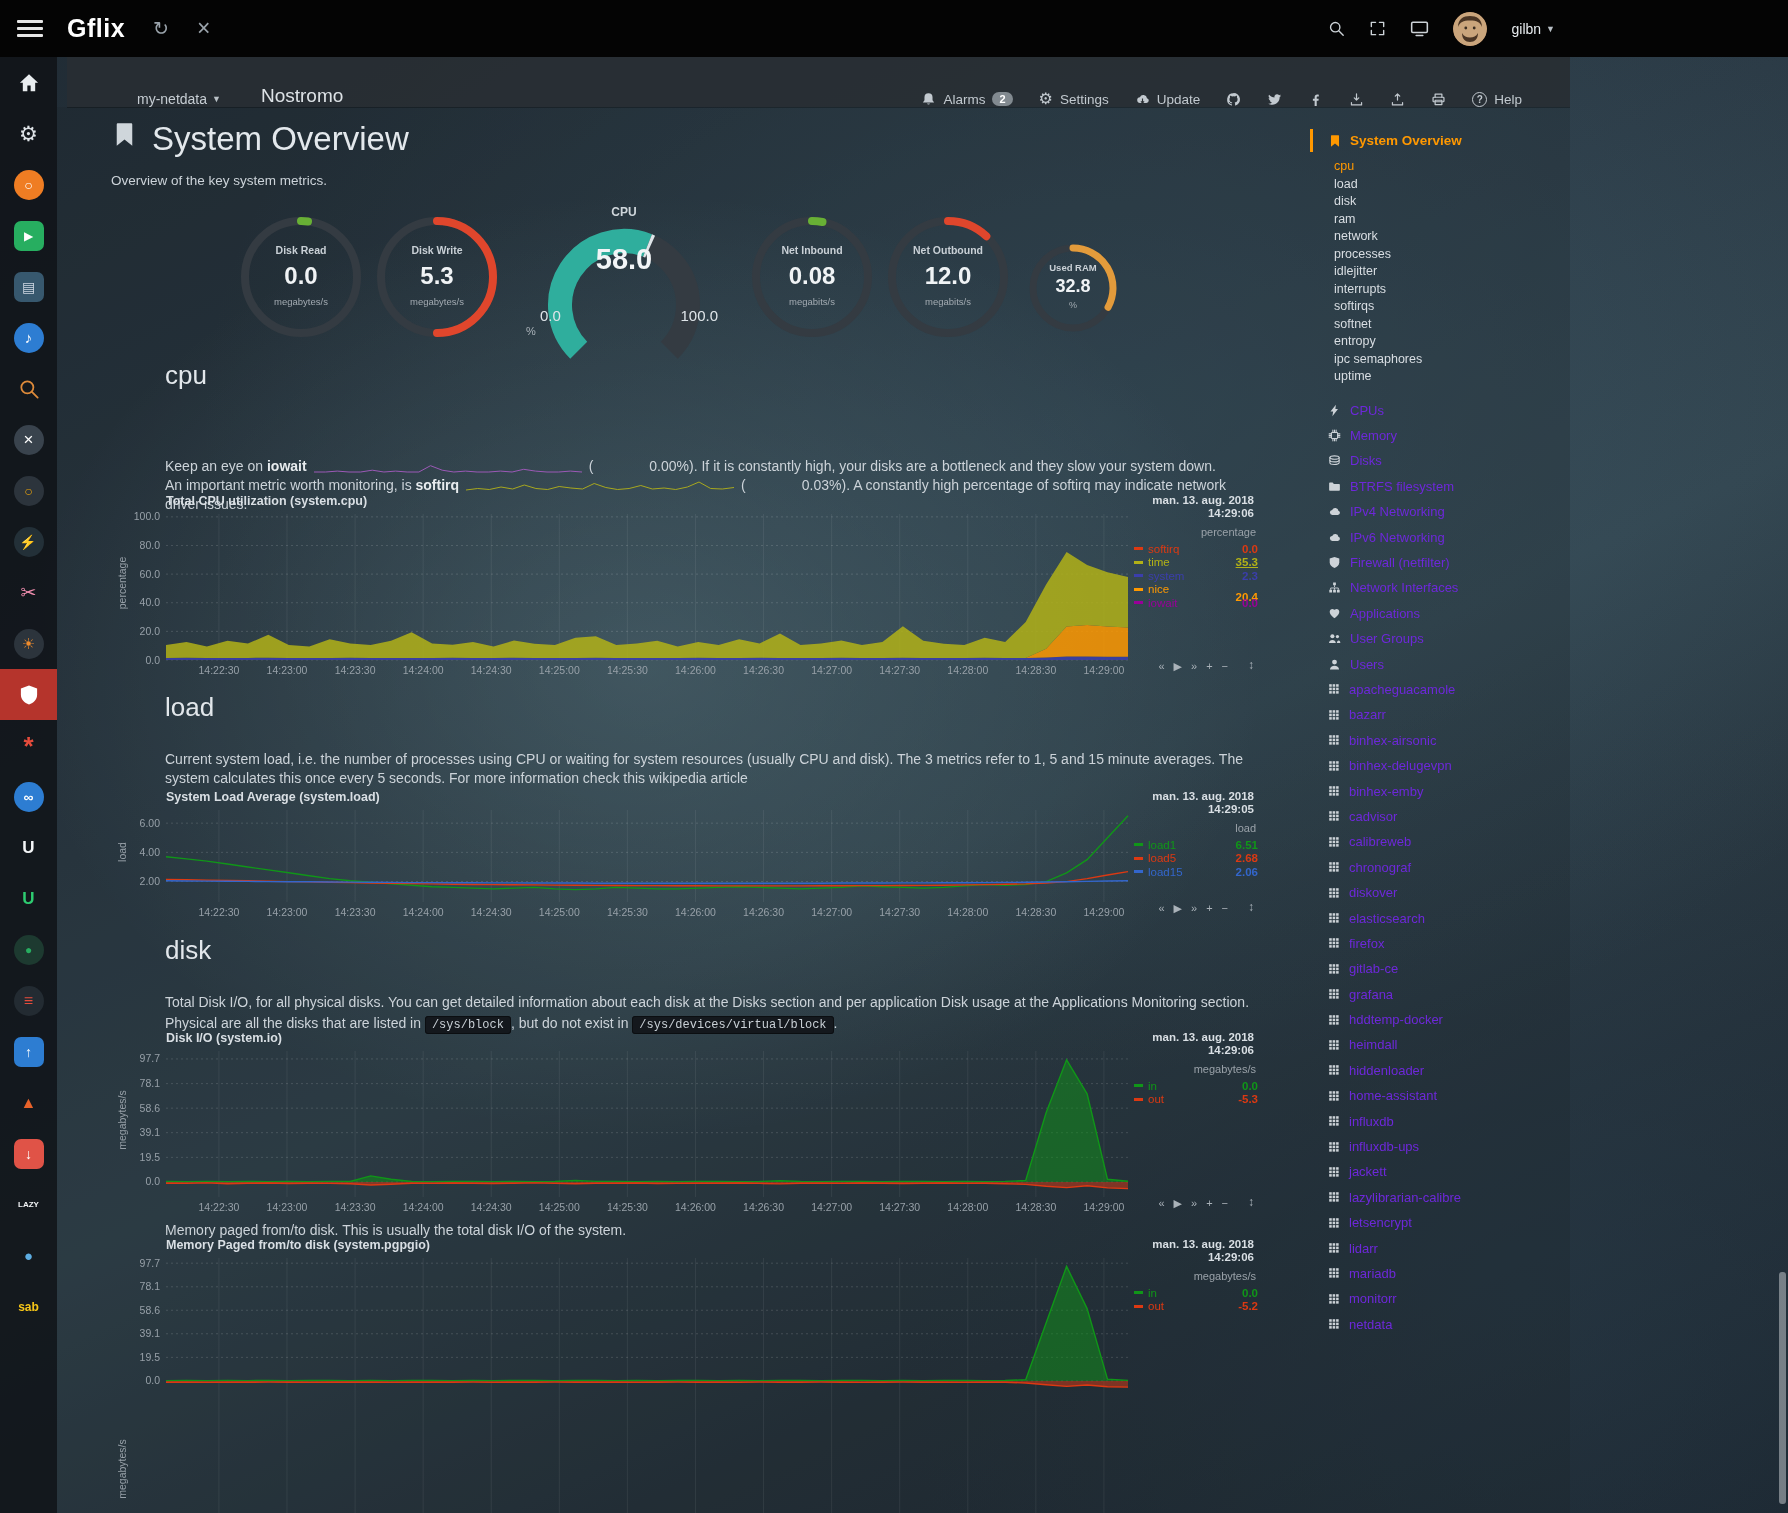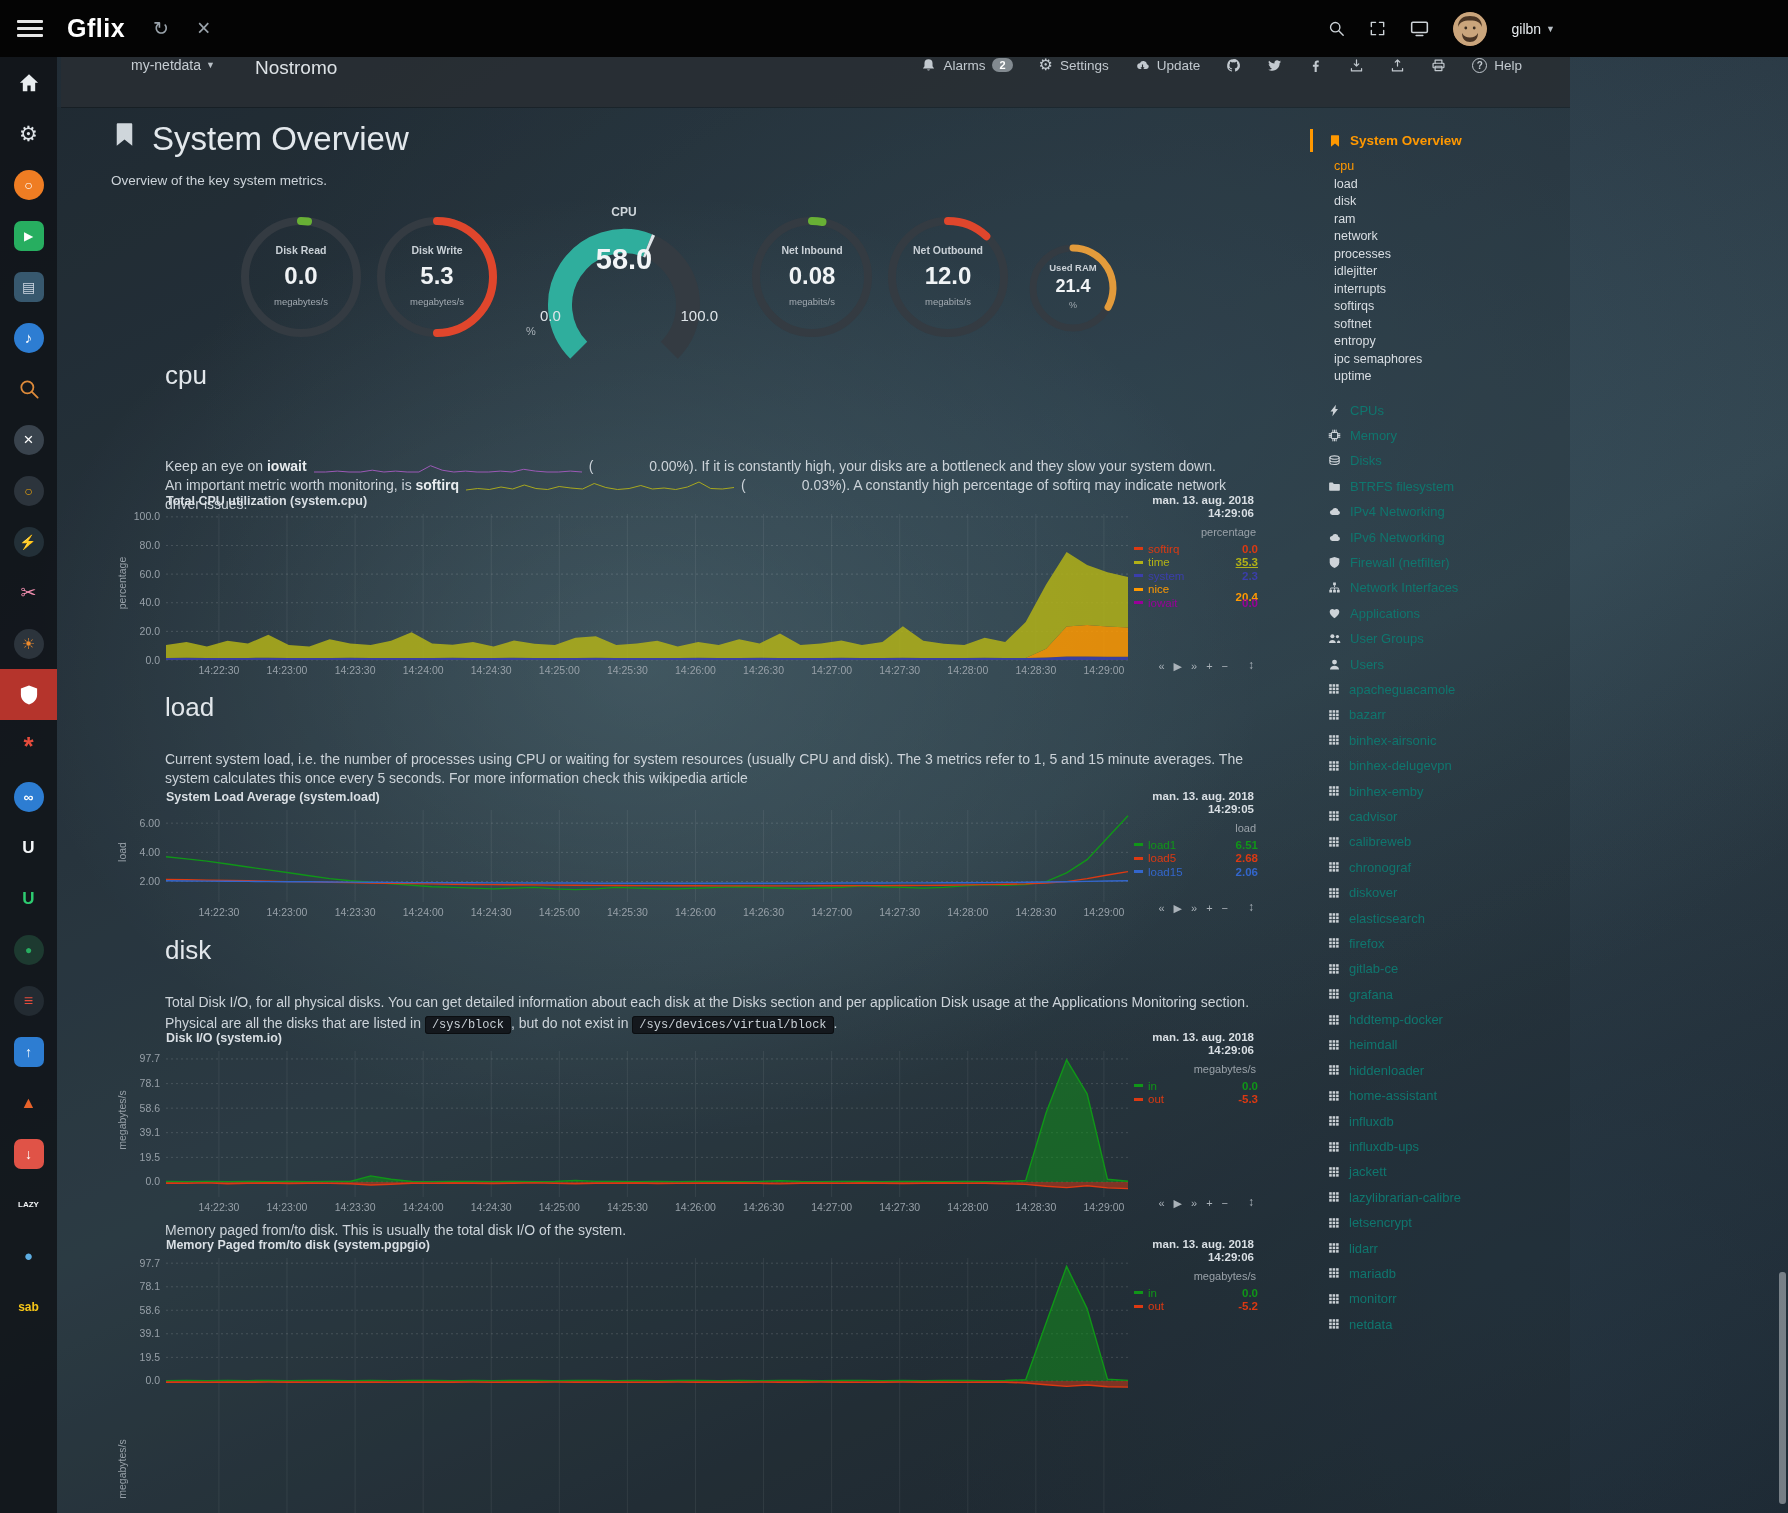--- a/index.html
+++ b/index.html
@@ -20,21 +20,21 @@
 .tb-right>span{display:flex;align-items:center;cursor:pointer}
 .avatar{width:34px;height:34px;border-radius:50%;overflow:hidden;background:#7d5a3c}
 .tb-user{color:#e8ecef;font-size:14px}
 .caret{color:#b9c0c6;font-size:9px;margin-left:5px}
 .appbar{position:absolute;left:0;top:57px;width:57px;bottom:0;background:rgba(16,19,24,.88);display:flex;flex-direction:column;z-index:8}
 .ab-item{height:51px;display:flex;align-items:center;justify-content:center;cursor:pointer;flex:none}
 .ab-item.active{background:#b5342c}
 .ab-badge{display:flex;align-items:center;justify-content:center;width:30px;height:30px;border-radius:50%}
 .ab-badge.square{border-radius:7px}
 .netdata{position:absolute;left:57px;top:57px;width:1513px;bottom:0}
-.nd-nav{position:absolute;top:0;left:4px;right:0;height:50px;background:rgba(40,46,51,.92);display:flex;align-items:flex-start;box-shadow:0 1px 0 rgba(0,0,0,.28);z-index:3}
+.nd-nav{position:absolute;top:0;left:10px;right:0;height:50px;background:rgba(40,46,51,.92);display:flex;align-items:flex-end;box-shadow:0 1px 0 rgba(0,0,0,.28);z-index:3}
 .nd-host{color:#c6cdd3;font-size:14px;margin-left:70px;display:flex;align-items:center;cursor:pointer}
 .nd-brand{color:#dde2e6;font-size:19px;margin-left:40px}
 .nd-nav-right{position:absolute;right:48px;display:flex;align-items:center;gap:26px}
 .nav-item{display:flex;align-items:center;gap:7px;color:#c2c9cf;font-size:13.5px;cursor:pointer;white-space:nowrap}
 .nav-gear{font-size:16px;line-height:1}
 .nav-q{width:15px;height:15px;border:1.5px solid #c2c9cf;border-radius:50%;font-size:10px;display:flex;align-items:center;justify-content:center;font-weight:700}
 .badge{background:#828a90;color:#fff;border-radius:9px;padding:1px 7px;font-size:11px;font-weight:700}
 .nd-body{position:absolute;top:50px;bottom:0;left:0;right:0;background:rgba(28,34,40,.25)}
 .nd-content{position:absolute;left:0;top:0;bottom:0;width:1253px;overflow:hidden}
 .abs{position:absolute}
@@ -82,21 +82,21 @@
 .ch-resize{position:absolute;right:4px;color:#aab2b9;font-size:12px;cursor:pointer}
 text.tick{font-size:10.5px;fill:#97a0a8;font-family:"Liberation Sans",sans-serif}
 line.grid{stroke:rgba(255,255,255,.14);stroke-dasharray:2 3}
 line.gridv{stroke:rgba(255,255,255,.07)}
 .nd-menu{position:absolute;right:0;top:0;bottom:0;width:260px;overflow:hidden;padding-top:22px;font-size:13px}
 .menu-title{display:flex;align-items:center;gap:8px;color:#ff9800;font-weight:700;font-size:13.5px;border-left:3px solid #ff9800;padding:4px 0 4px 15px;margin-bottom:6px;cursor:pointer}
 .menu-sub{padding-left:24px}
 .menu-sub div{height:17.5px;line-height:17.5px;color:#d9dee3;font-size:12.5px;cursor:pointer}
 .menu-sub div.active{color:#ff9800}
 .menu-secs{margin-top:12px}
-.menu-sec{display:flex;align-items:center;gap:9px;height:25.4px;padding-left:18px;color:#0f766e;font-size:13px;cursor:pointer;white-space:nowrap}
+.menu-sec{display:flex;align-items:center;gap:9px;height:25.4px;padding-left:18px;color:#6d28d9;font-size:13px;cursor:pointer;white-space:nowrap}
 .menu-sec svg{flex:none}
 .scrollthumb{position:absolute;right:2px;top:1272px;width:7px;height:232px;background:rgba(205,210,214,.5);border-radius:3px;z-index:10}
 </style>
 </head>
 <body>
 
 <div class="topbar">
   <div class="hamburger">
       <span></span>
       <span></span>
@@ -371,21 +371,21 @@
             <div class="g-label">Net Outbound</div>
             <div class="g-value">12.0</div>
             <div class="g-unit">megabits/s</div>
           </div>
           <div class="gauge" style="left: 968px; top: 133px; width: 96px; height: 96px;">
             <svg width="96" height="96">
               <circle cx="48" cy="48" r="40" stroke="#343b42" stroke-width="7" fill="none"></circle>
               <path d="M48.00 8.00 A40 40 0 0 1 83.05 67.27" stroke="#e39b3b" stroke-width="7" fill="none" stroke-linecap="round"></path>
             </svg>
             <div class="g-label sm">Used RAM</div>
-            <div class="g-value sm">21.4</div>
+            <div class="g-value sm">32.8</div>
             <div class="g-unit sm">%</div>
           </div>
         </div>
 
       <h2 class="abs sec-head" style="top:253px">cpu</h2>
       <p class="abs para" style="top:350px">
         <span>Keep an eye on </span><b>iowait</b><span class="spark" id="spark-iowait"><svg width="270" height="14">
               <polyline points="1.0,12.0 12.7,12.0 24.3,11.1 36.0,12.0 47.6,12.0 59.3,10.2 70.9,12.0 82.6,11.1 94.2,12.0 105.9,12.0 117.5,5.7 129.2,10.2 140.8,12.0 152.5,11.1 164.1,12.0 175.8,12.0 187.4,11.1 199.1,12.0 210.7,9.3 222.4,11.1 234.0,12.0 245.7,12.0 257.3,11.1 269.0,12.0" fill="none" stroke="#9b59b6" stroke-width="1"></polyline>
             </svg></span><span>(</span><span class="inline-gap">0.00%</span><span>). If it is constantly high, your disks are a bottleneck and they slow your system down.</span>
       </p>

